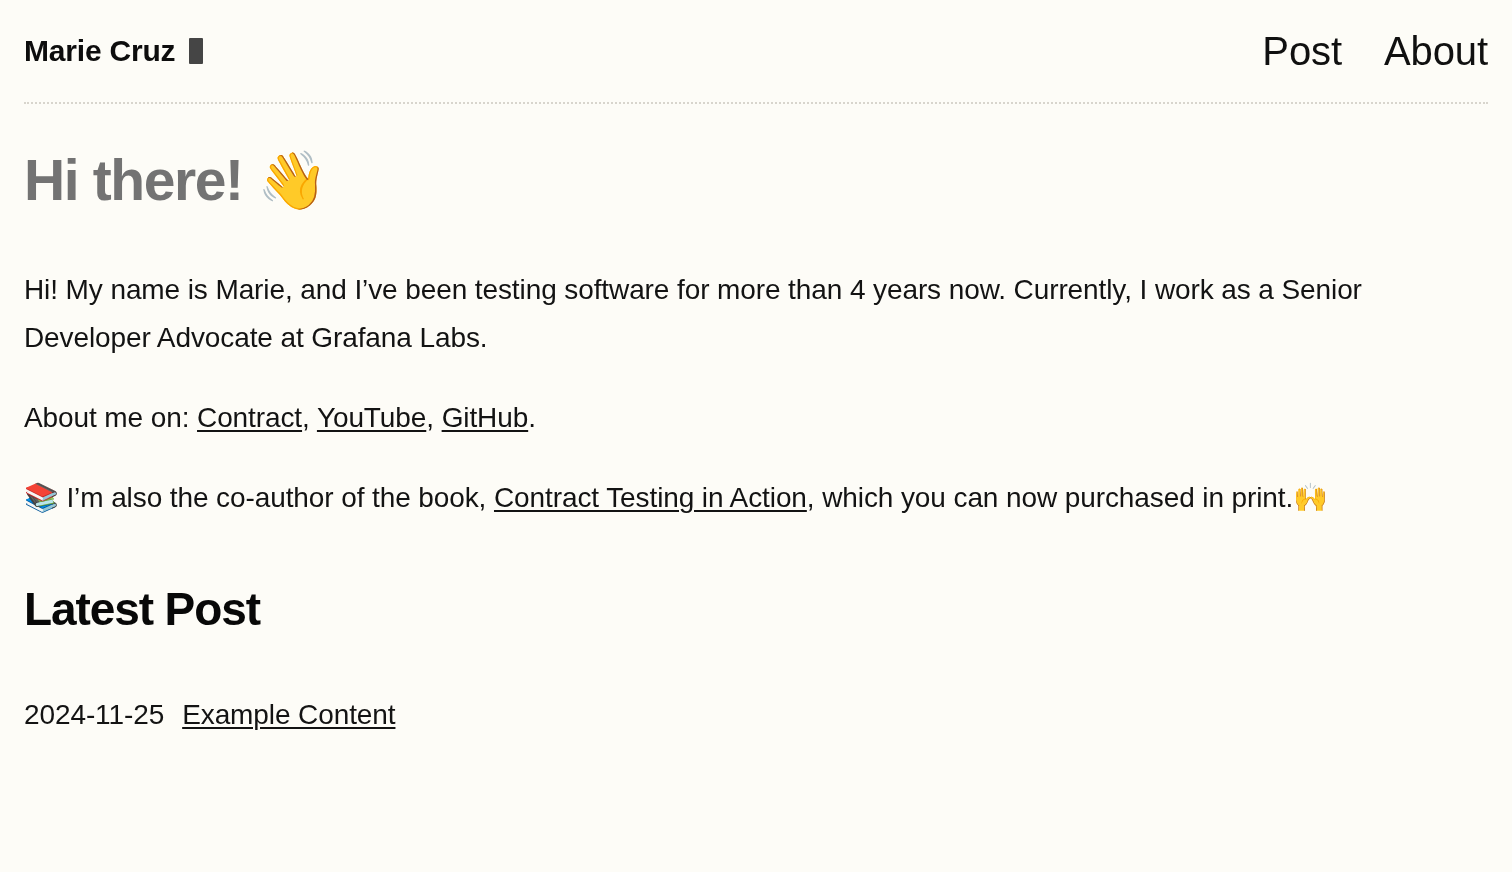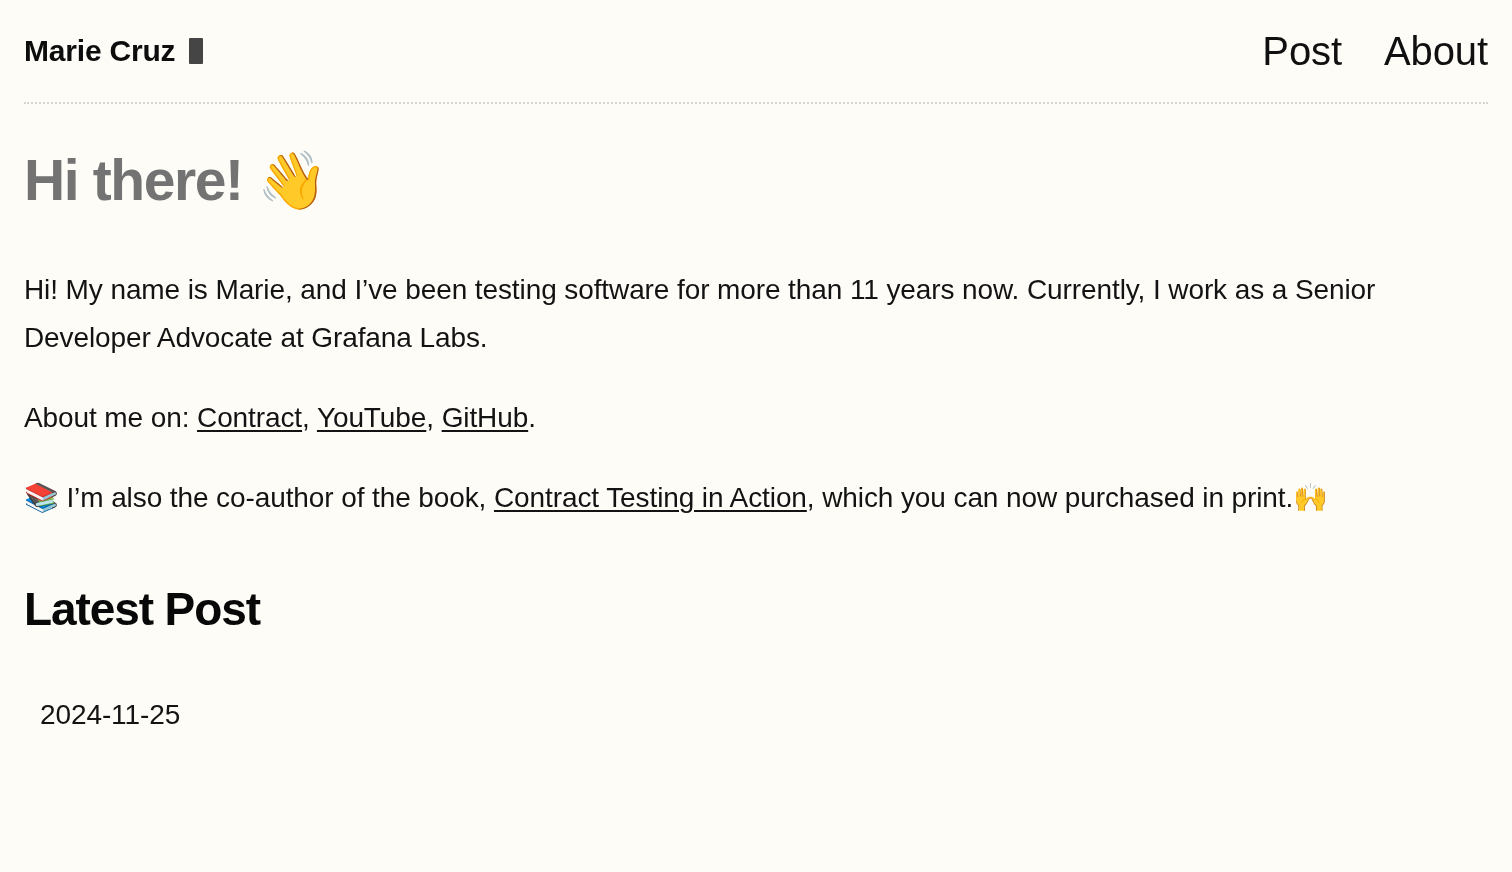--- a/index.html
+++ b/index.html
@@ -109,21 +109,21 @@
   h2.section-title {
     font-size: 46px;
     font-weight: 700;
     letter-spacing: -1.1px;
     line-height: 1.1;
     margin: 62px 0 16px 0;
     color: #080808;
   }
 
   .post-list {
-    margin: 16px;
+    margin: 0;
     padding: 0;
     list-style: none;
   }
   .post-item {
     display: flex;
     align-items: baseline;
     gap: 18px;
     margin-top: 64px;
     font-size: 28px;
     line-height: 1.2;
@@ -160,32 +160,33 @@
 
   <div class="divider"></div>
 
   <main class="content">
 
     <h1 class="page-title">
       <span>Hi there!</span>
       <span class="emoji">👋</span>
     </h1>
 
-    <p class="body-text">Hi! My name is Marie, and I’ve been testing software for more than 11 years now. Currently, I work as a Senior Developer Advocate at Grafana Labs.</p>
+    <p class="body-text">Hi! My name is Marie, and I’ve been testing software for more than 4 years now. Currently, I work as a Senior Developer Advocate at Grafana Labs.</p>
 
     <p class="body-text">
       <span>About me on: </span><a href="#">Contract</a><span>, </span><a href="#">YouTube</a><span>, </span><a href="#">GitHub</a><span>.</span>
     </p>
 
     <p class="body-text">
       <span class="emoji">📚</span><span> I’m also the co-author of the book, </span><a href="#">Contract Testing in Action</a><span>, which you can now purchased in print.</span><span class="emoji">🙌</span>
     </p>
 
     <h2 class="section-title">Latest Post</h2>
 
     <ul class="post-list">
       <li class="post-item">
         <span class="post-date">2024-11-25</span>
+        <a class="post-link" href="#">Example Content</a>
       </li>
     </ul>
 
   </main>
 </div>
 
 </body></html>

